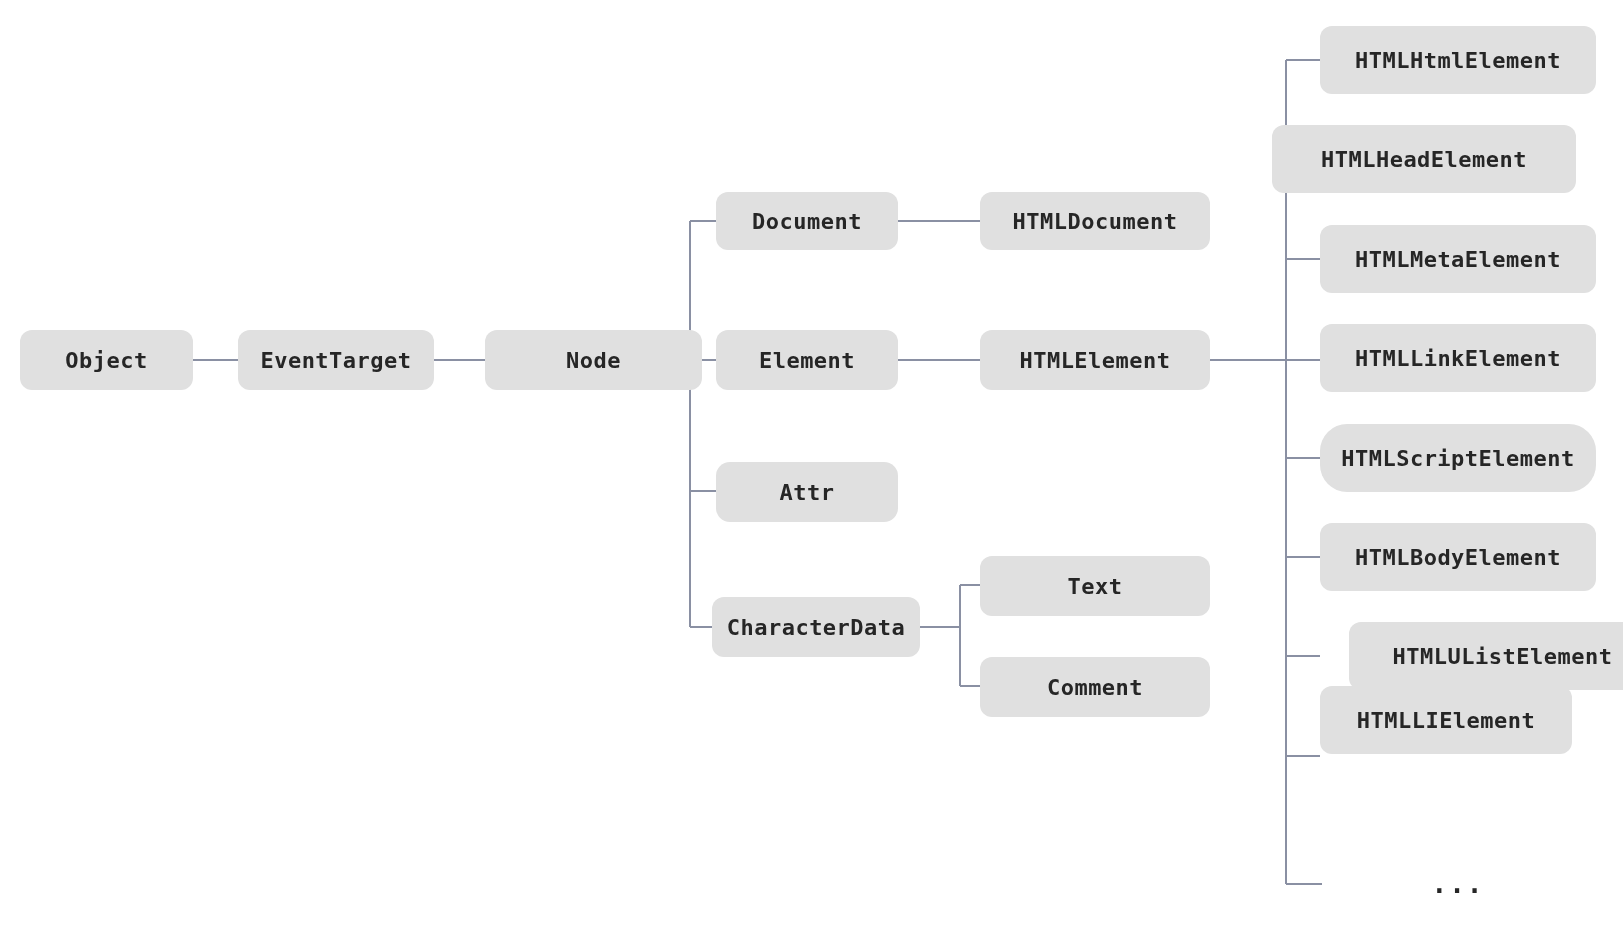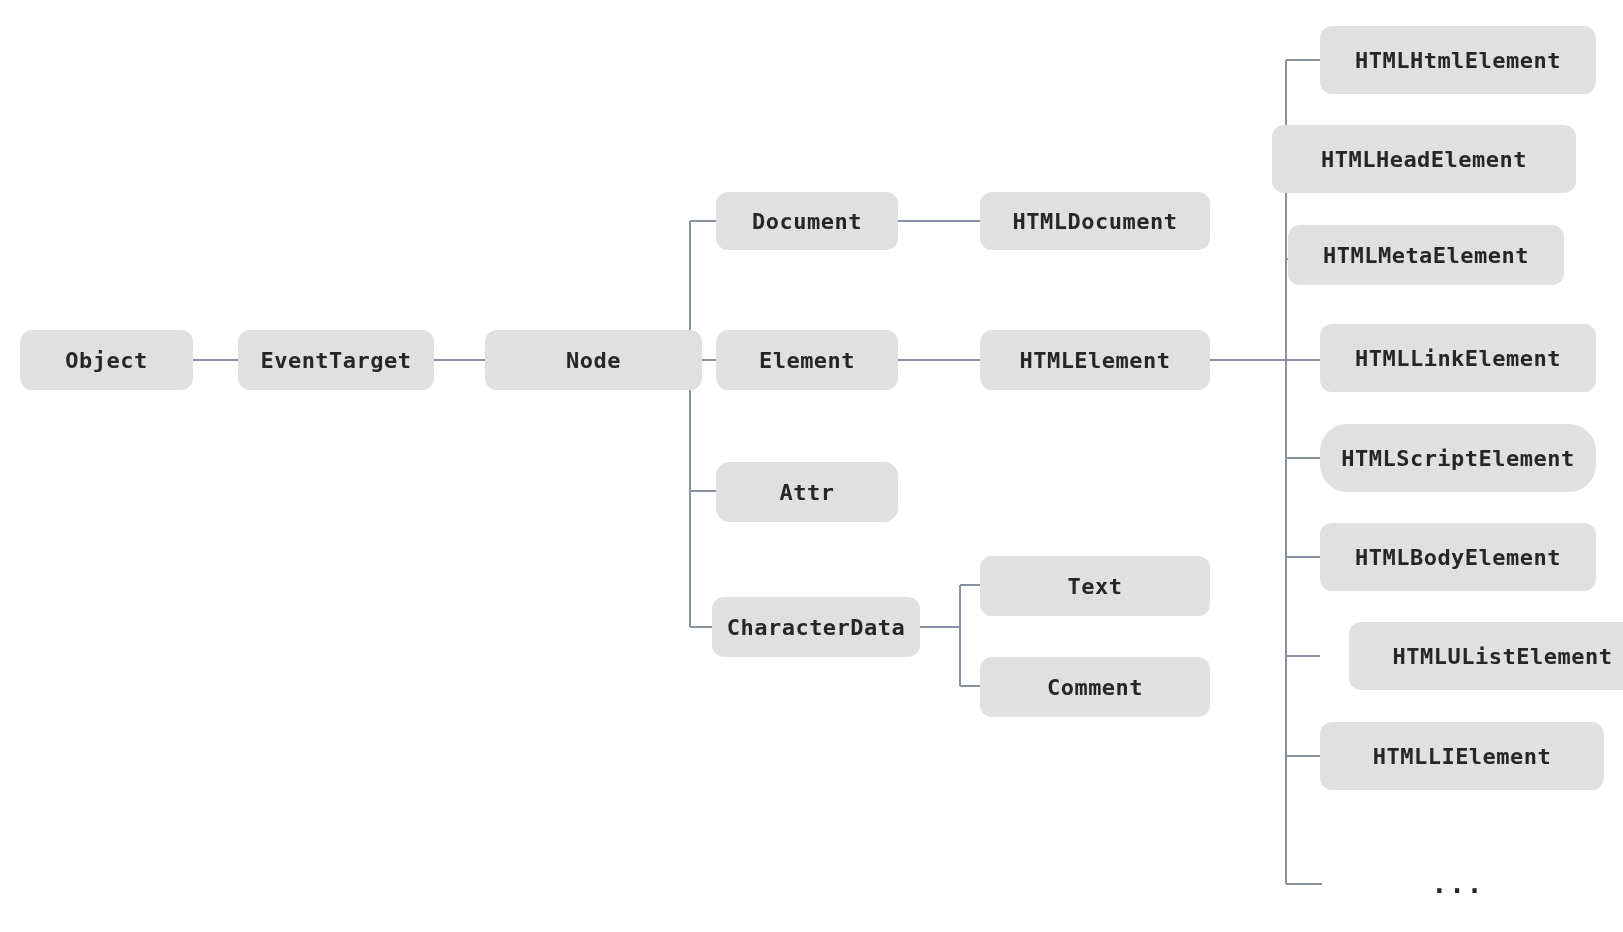--- a/index.html
+++ b/index.html
@@ -149,41 +149,41 @@
   </div>
 
   <div class="node-box" style="left:1320px; top:26px; width:276px; height:68px;">
     <span class="node-label">HTMLHtmlElement</span>
   </div>
 
   <div class="node-box" style="left:1272px; top:125px; width:304px; height:68px;">
     <span class="node-label">HTMLHeadElement</span>
   </div>
 
-  <div class="node-box" style="left:1288px; top:225px; width:276px; height:60px;">
+  <div class="node-box" style="left:1320px; top:225px; width:276px; height:68px;">
     <span class="node-label">HTMLMetaElement</span>
   </div>
 
   <div class="node-box" style="left:1320px; top:324px; width:276px; height:68px;">
     <span class="node-label">HTMLLinkElement</span>
   </div>
 
   <div class="node-box" style="left:1320px; top:424px; width:276px; height:68px;border-radius:27px;">
     <span class="node-label">HTMLScriptElement</span>
   </div>
 
   <div class="node-box" style="left:1320px; top:523px; width:276px; height:68px;">
     <span class="node-label">HTMLBodyElement</span>
   </div>
 
   <div class="node-box" style="left:1320px; top:622px; width:307px; height:68px;margin-left:29px;">
     <span class="node-label">HTMLUListElement</span>
   </div>
 
-  <div class="node-box" style="left:1320px; top:722px; width:284px; height:68px;">
+  <div class="node-box" style="left:1320px; top:686px; width:252px; height:68px;">
     <span class="node-label">HTMLLIElement</span>
   </div>
 
   <div class="ellipsis-node" style="left:1320px; top:862px; width:276px; height:44px;">
     <span class="node-label">...</span>
   </div>
 
 </div>
 
 </body></html>

